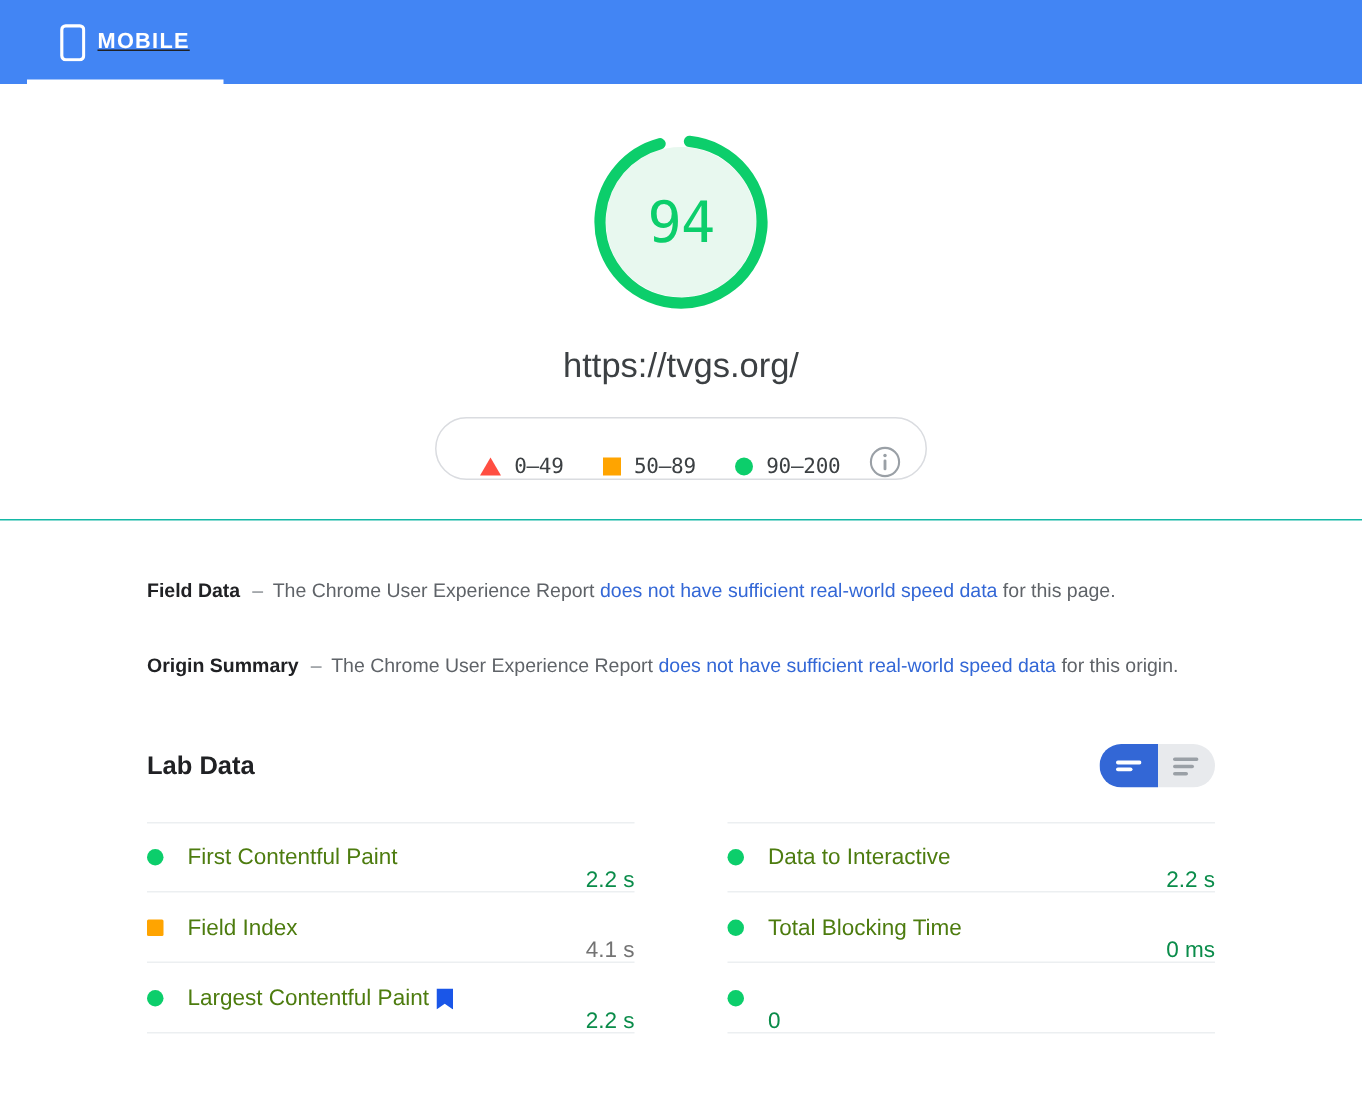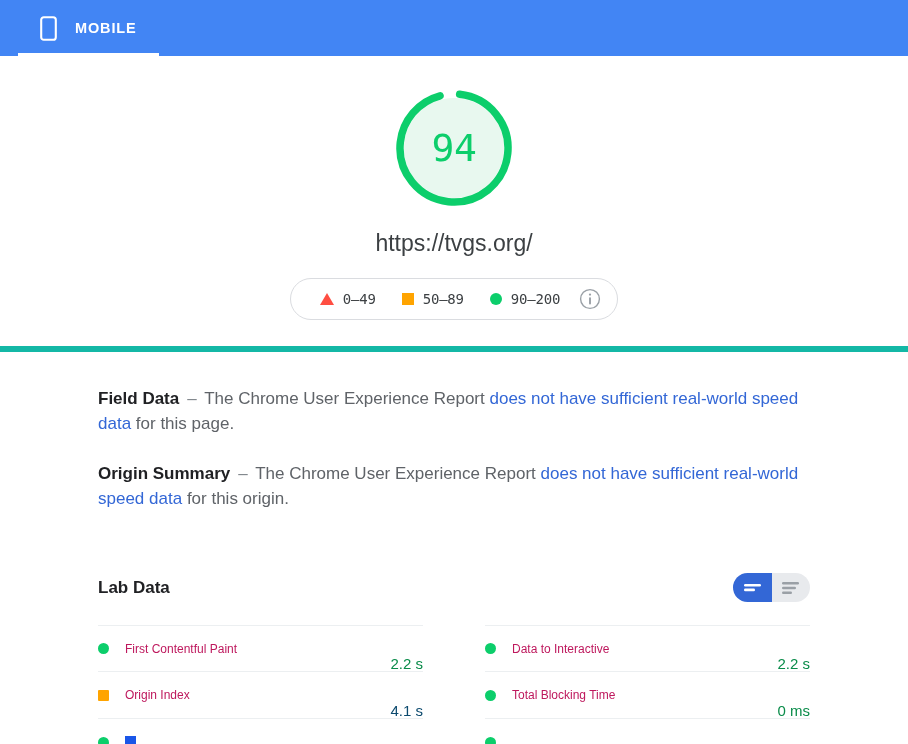--- a/index.html
+++ b/index.html
@@ -23,25 +23,26 @@
     height: 56px;
     background: #4285f4;
     display: flex;
     align-items: stretch;
     padding-left: 18px;
     position: relative;
   }
   .tab {
     display: flex;
     align-items: center;
-    gap: 18px;
+    gap: 8px;
     padding: 0 22px;
     position: relative;
     cursor: pointer;
     user-select: none;
+    text-decoration: underline;
   }
   .tab-label {
     font-size: 14.5px;
     font-weight: bold;
     letter-spacing: 0.85px;
     color: #ffffff;
   }
   .tab.inactive .tab-label { color: #e3ecfd; }
   .tab.active::after {
     content: "";
@@ -50,21 +51,21 @@
     height: 3px;
     background: #ffffff;
   }
   .tab-icon { display: flex; align-items: center; }
   .tab.inactive .tab-icon svg { opacity: 0.88; }
 
   
   .hero {
     padding-top: 30px;
     padding-bottom: 26px;
-    border-bottom: 6px solid #14b8a6;
+    border-bottom: 1px solid #14b8a6;
     background: #ffffff;
   }
   .gauge-wrap {
     display: flex;
     justify-content: center;
   }
   .gauge {
     position: relative;
     width: 124px;
     height: 124px;
@@ -91,21 +92,21 @@
   }
 
   
   .legend-wrap {
     display: flex;
     justify-content: center;
     margin-top: 21px;
   }
   .legend {
     display: inline-flex;
-    align-items: center;
+    align-items: flex-end;
     gap: 0;
     border: 1px solid #dadce0;
     border-radius: 22px;
     height: 42px;
     padding: 0 16px;
     background: #fff;
   }
   .legend-item {
     display: flex;
     align-items: center;
@@ -138,21 +139,21 @@
     display: flex;
     align-items: center;
     cursor: pointer;
   }
 
   
   .body-wrap {
     padding: 0 98px;
   }
   .para {
-    font-size: 17px;
+    font-size: 13px;
     line-height: 25px;
     color: #5f6368;
   }
   .para.first { margin-top: 34px; }
   .para.second { margin-top: 25px; }
   .para b {
     color: #202124;
     font-weight: bold;
     margin-right: 8px;
   }
@@ -161,21 +162,21 @@
     color: #3367d6;
     text-decoration: none;
     cursor: pointer;
   }
 
   
   .lab-head {
     display: flex;
     align-items: center;
     justify-content: space-between;
-    margin-top: 62px;
+    margin-top: 40px;
   }
   .lab-title {
     font-size: 17px;
     font-weight: bold;
     color: #202124;
   }
   .toggle {
     display: flex;
     border-radius: 16px;
     overflow: hidden;
@@ -207,22 +208,22 @@
   }
   .metric-row:first-child { border-top: 1px solid #eceff1; }
   .m-dot {
     width: 11px; height: 11px;
     border-radius: 50%;
     margin-right: 16px;
     flex: none;
   }
   .m-dot.square { border-radius: 1px; }
   .m-name {
-    font-size: 12px;
-    color: #be185d;
+    font-size: 15px;
+    color: #4d7c0f;
     flex: 1;
     display: flex;
     gap: 5px;
   }
   .m-val {
     font-size: 15px;
     font-weight: normal;
     white-space: nowrap;
     margin-top: 30px;
   }
@@ -325,27 +326,28 @@
       <div class="metric-row">
         <span class="m-dot" style="background: rgb(12, 206, 107);"></span>
         <span class="m-name">
           <span>First Contentful Paint</span>
         </span>
         <span class="m-val" style="color: rgb(10, 140, 74);">2.2 s</span>
       </div>
       <div class="metric-row">
         <span class="m-dot square" style="background: rgb(255, 164, 0);"></span>
         <span class="m-name">
-          <span>Origin Index</span>
-        </span>
-        <span class="m-val" style="color: #0c4a6e;">4.1 s</span>
-      </div>
-      <div class="metric-row">
-        <span class="m-dot" style="background: rgb(12, 206, 107);"></span>
-        <span class="m-name">
+          <span>Field Index</span>
+        </span>
+        <span class="m-val" style="color: #737373;">4.1 s</span>
+      </div>
+      <div class="metric-row">
+        <span class="m-dot" style="background: rgb(12, 206, 107);"></span>
+        <span class="m-name">
+          <span>Largest Contentful Paint</span>
           <span class="flag">
             <svg width="11" height="14" viewBox="0 0 11 14">
               <path d="M0 0 H11 V14 L5.5 10.2 L0 14 Z" fill="#1a56e8"></path>
             </svg>
           </span>
         </span>
         <span class="m-val" style="color: rgb(10, 140, 74);">2.2 s</span>
       </div>
     </div>
 

